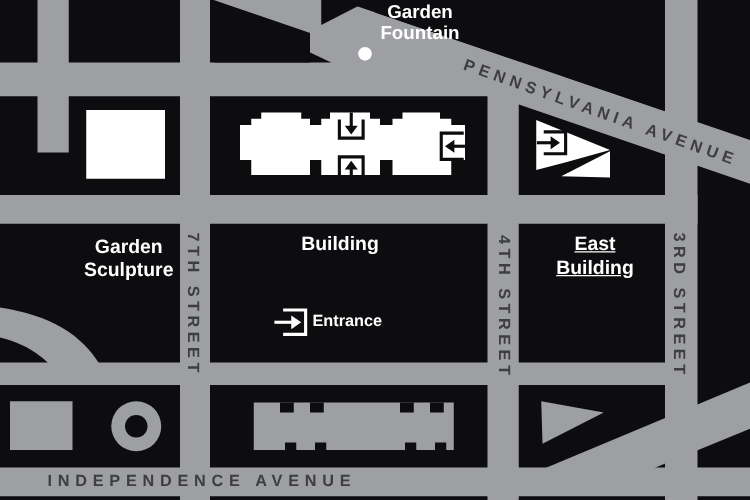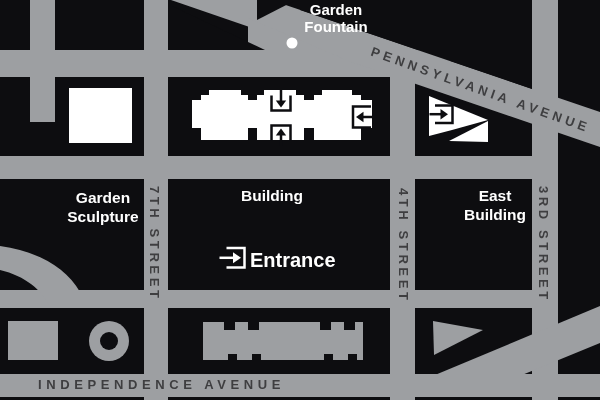--- a/index.html
+++ b/index.html
@@ -13,22 +13,22 @@
   .two-line{line-height:19px;font-size:15.5px;width:120px;}
   #penn-label{left:374px;top:44px;transform:rotate(19.5deg);transform-origin:0 0;letter-spacing:4px;}
   #independence-label{left:38px;top:377px;font-size:13px;letter-spacing:4.6px;}
   #constitution-label{left:40px;top:56px;}
   #seventh-label{left:147px;top:186px;}
   #fourth-label{left:396px;top:188px;}
   #third-label{left:536px;top:186px;}
   #mellon-label{left:276px;top:2px;width:120px;line-height:16.5px;font-size:15px;}
   #sculpture-label{left:43px;top:188px;}
   #west-label{left:212px;top:186px;}
-  #east-label{left:435px;top:186px;}
-  #entrance-label{left:250px;top:249px;font-size:20px;color:#fff;}
+  #east-label{left:416px;top:186px;text-decoration:underline;}
+  #entrance-label{left:250px;top:249px;font-size:13px;color:#fff;}
   .st{fill:#9D9FA2;}
   .blk{fill:#0D0D10;}
   .wht{fill:#FFFFFF;}
   .ibk{stroke:#0D0D10;stroke-width:2.5;fill:none;}
   .iar{fill:#0D0D10;}
   .ibk-w{stroke:#FFFFFF;stroke-width:2.5;fill:none;}
   .iar-w{fill:#FFFFFF;}
 </style>
 </head>
 <body>

